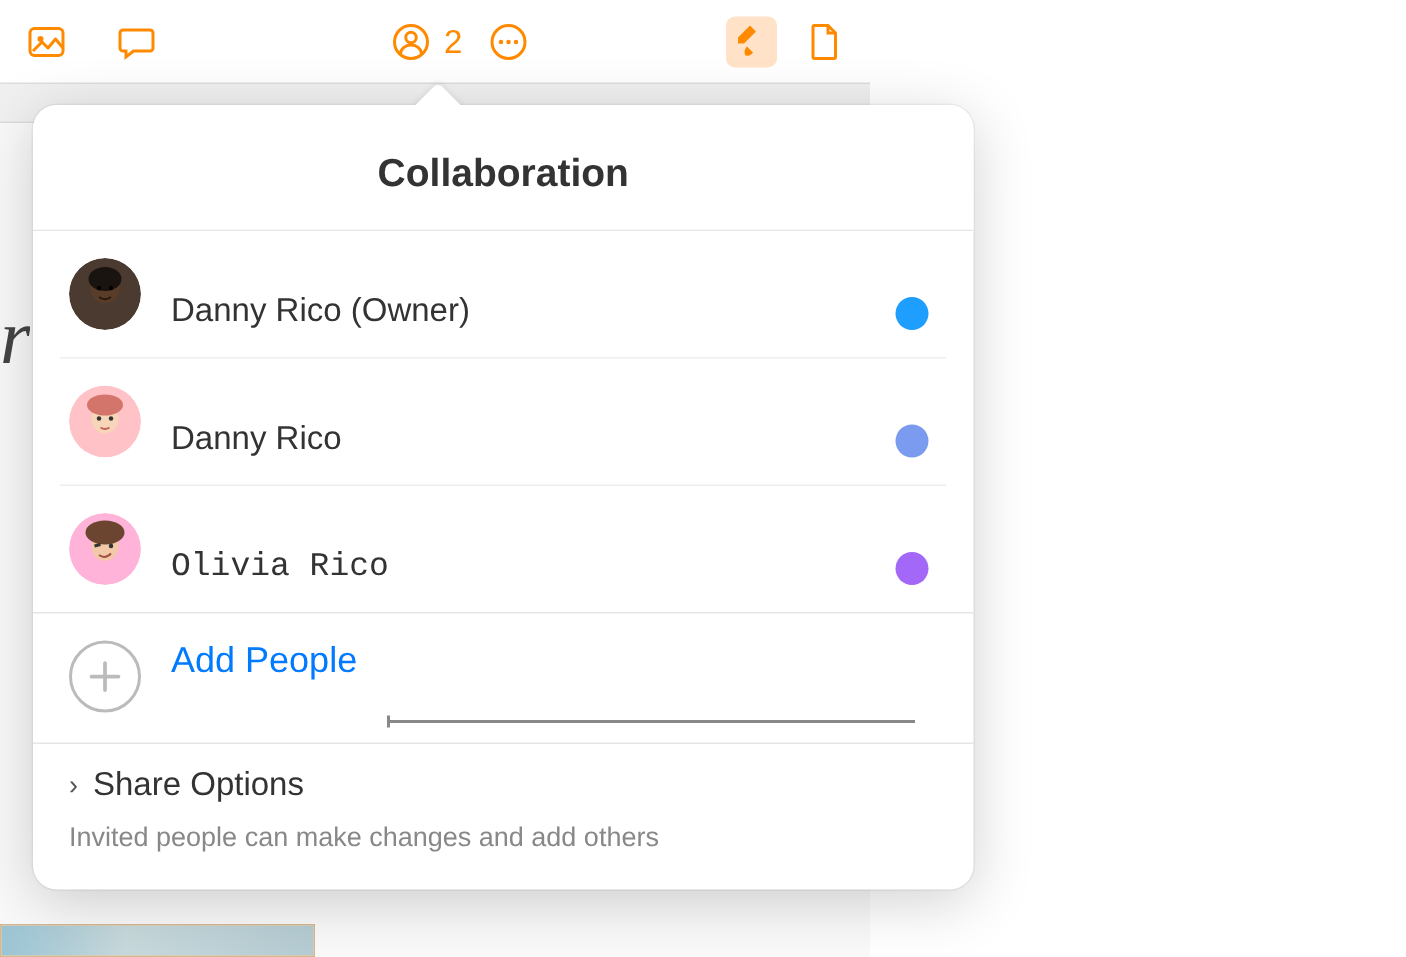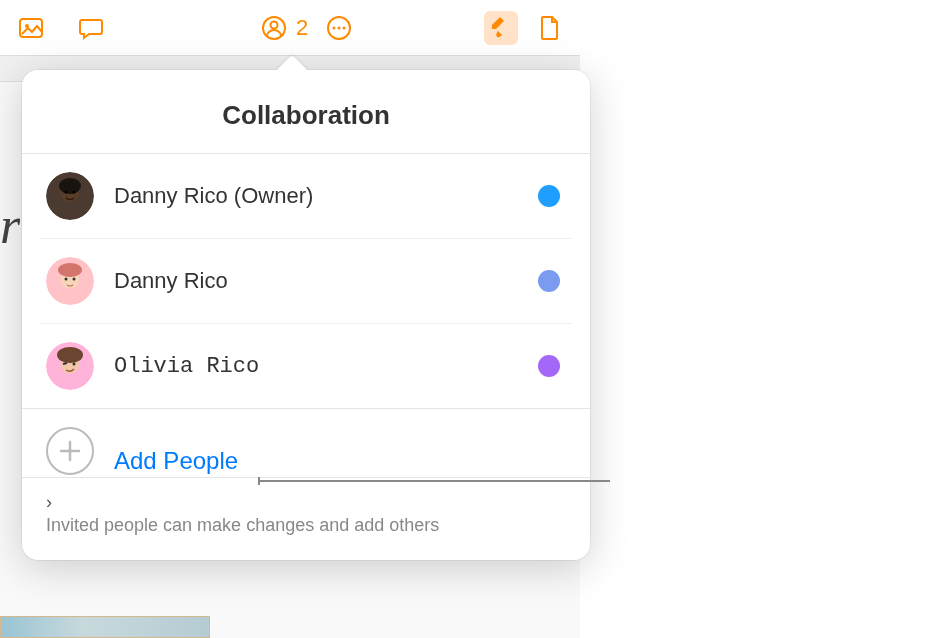--- a/index.html
+++ b/index.html
@@ -58,21 +58,21 @@
       position: absolute;
       right: 10px;
       top: 350px;
       color: #888;
       font-size: 14px;
     }
     .popover {
       position: absolute;
       top: 70px;
       left: 22px;
-      width: 568px;
+      width: 627px;
       background: #fff;
       border-radius: 16px;
       box-shadow: 0 8px 40px rgba(0,0,0,0.18), 0 0 0 1px rgba(0,0,0,0.05);
       z-index: 10;
     }
     .popover-arrow {
       position: absolute;
       top: -10px;
       left: 258px;
       width: 24px;
@@ -90,21 +90,21 @@
       padding: 30px 0 22px;
       border-bottom: 1px solid #e5e5e5;
       position: relative;
       z-index: 2;
       background: #fff;
       border-radius: 16px 16px 0 0;
     }
     .participant-list { padding: 0 18px; }
     .participant {
       display: flex;
-      align-items: center;
+      align-items: flex-end;
       padding: 18px 6px;
       border-bottom: 1px solid #eee;
       cursor: pointer;
     }
     .participant:last-child { border-bottom: none; }
     .avatar {
       width: 48px;
       height: 48px;
       border-radius: 50%;
       flex-shrink: 0;
@@ -121,22 +121,22 @@
       flex: 1;
     }
     .status-dot {
       width: 22px;
       height: 22px;
       border-radius: 50%;
       margin-right: 6px;
     }
     .add-people-row {
       display: flex;
-      align-items: flex-end;
-      padding: 18px 24px 2px 24px;
+      align-items: flex-start;
+      padding: 18px 24px 20px 24px;
       border-top: 1px solid #e5e5e5;
       border-bottom: 1px solid #e5e5e5;
       cursor: pointer;
     }
     .plus-circle {
       width: 48px;
       height: 48px;
       border: 2.5px solid #bbb;
       border-radius: 50%;
       display: flex;
@@ -161,21 +161,21 @@
       align-items: center;
       gap: 6px;
     }
     .share-options-title {
       font-size: 22px;
       color: #333;
     }
     .share-options-sub {
       font-size: 18px;
       color: #888;
-      margin-top: 2px;
+      margin-top: 12px;
       margin-left: 0;
     }
     .disclosure {
       font-size: 18px;
       color: #555;
       display: inline-block;
       margin-right: 4px;
     }
     .callout-line {
       position: absolute;
@@ -334,18 +334,19 @@
       <svg width="26" height="26" viewBox="0 0 26 26">
           <path d="M13 4 v18 M4 13 h18" stroke="#bbb" stroke-width="2.5" stroke-linecap="round"></path>
         </svg>
     </div>
     <div class="add-people-label">Add People</div>
   </div>
 
   <div class="share-options">
     <div class="share-options-header">
       <span class="disclosure">›</span>
+      <span class="share-options-title">Share Options</span>
     </div>
     <div class="share-options-sub">Invited people can make changes and add others</div>
   </div>
 </div>
 
 <div class="callout-line"></div>
 
 </body></html>

